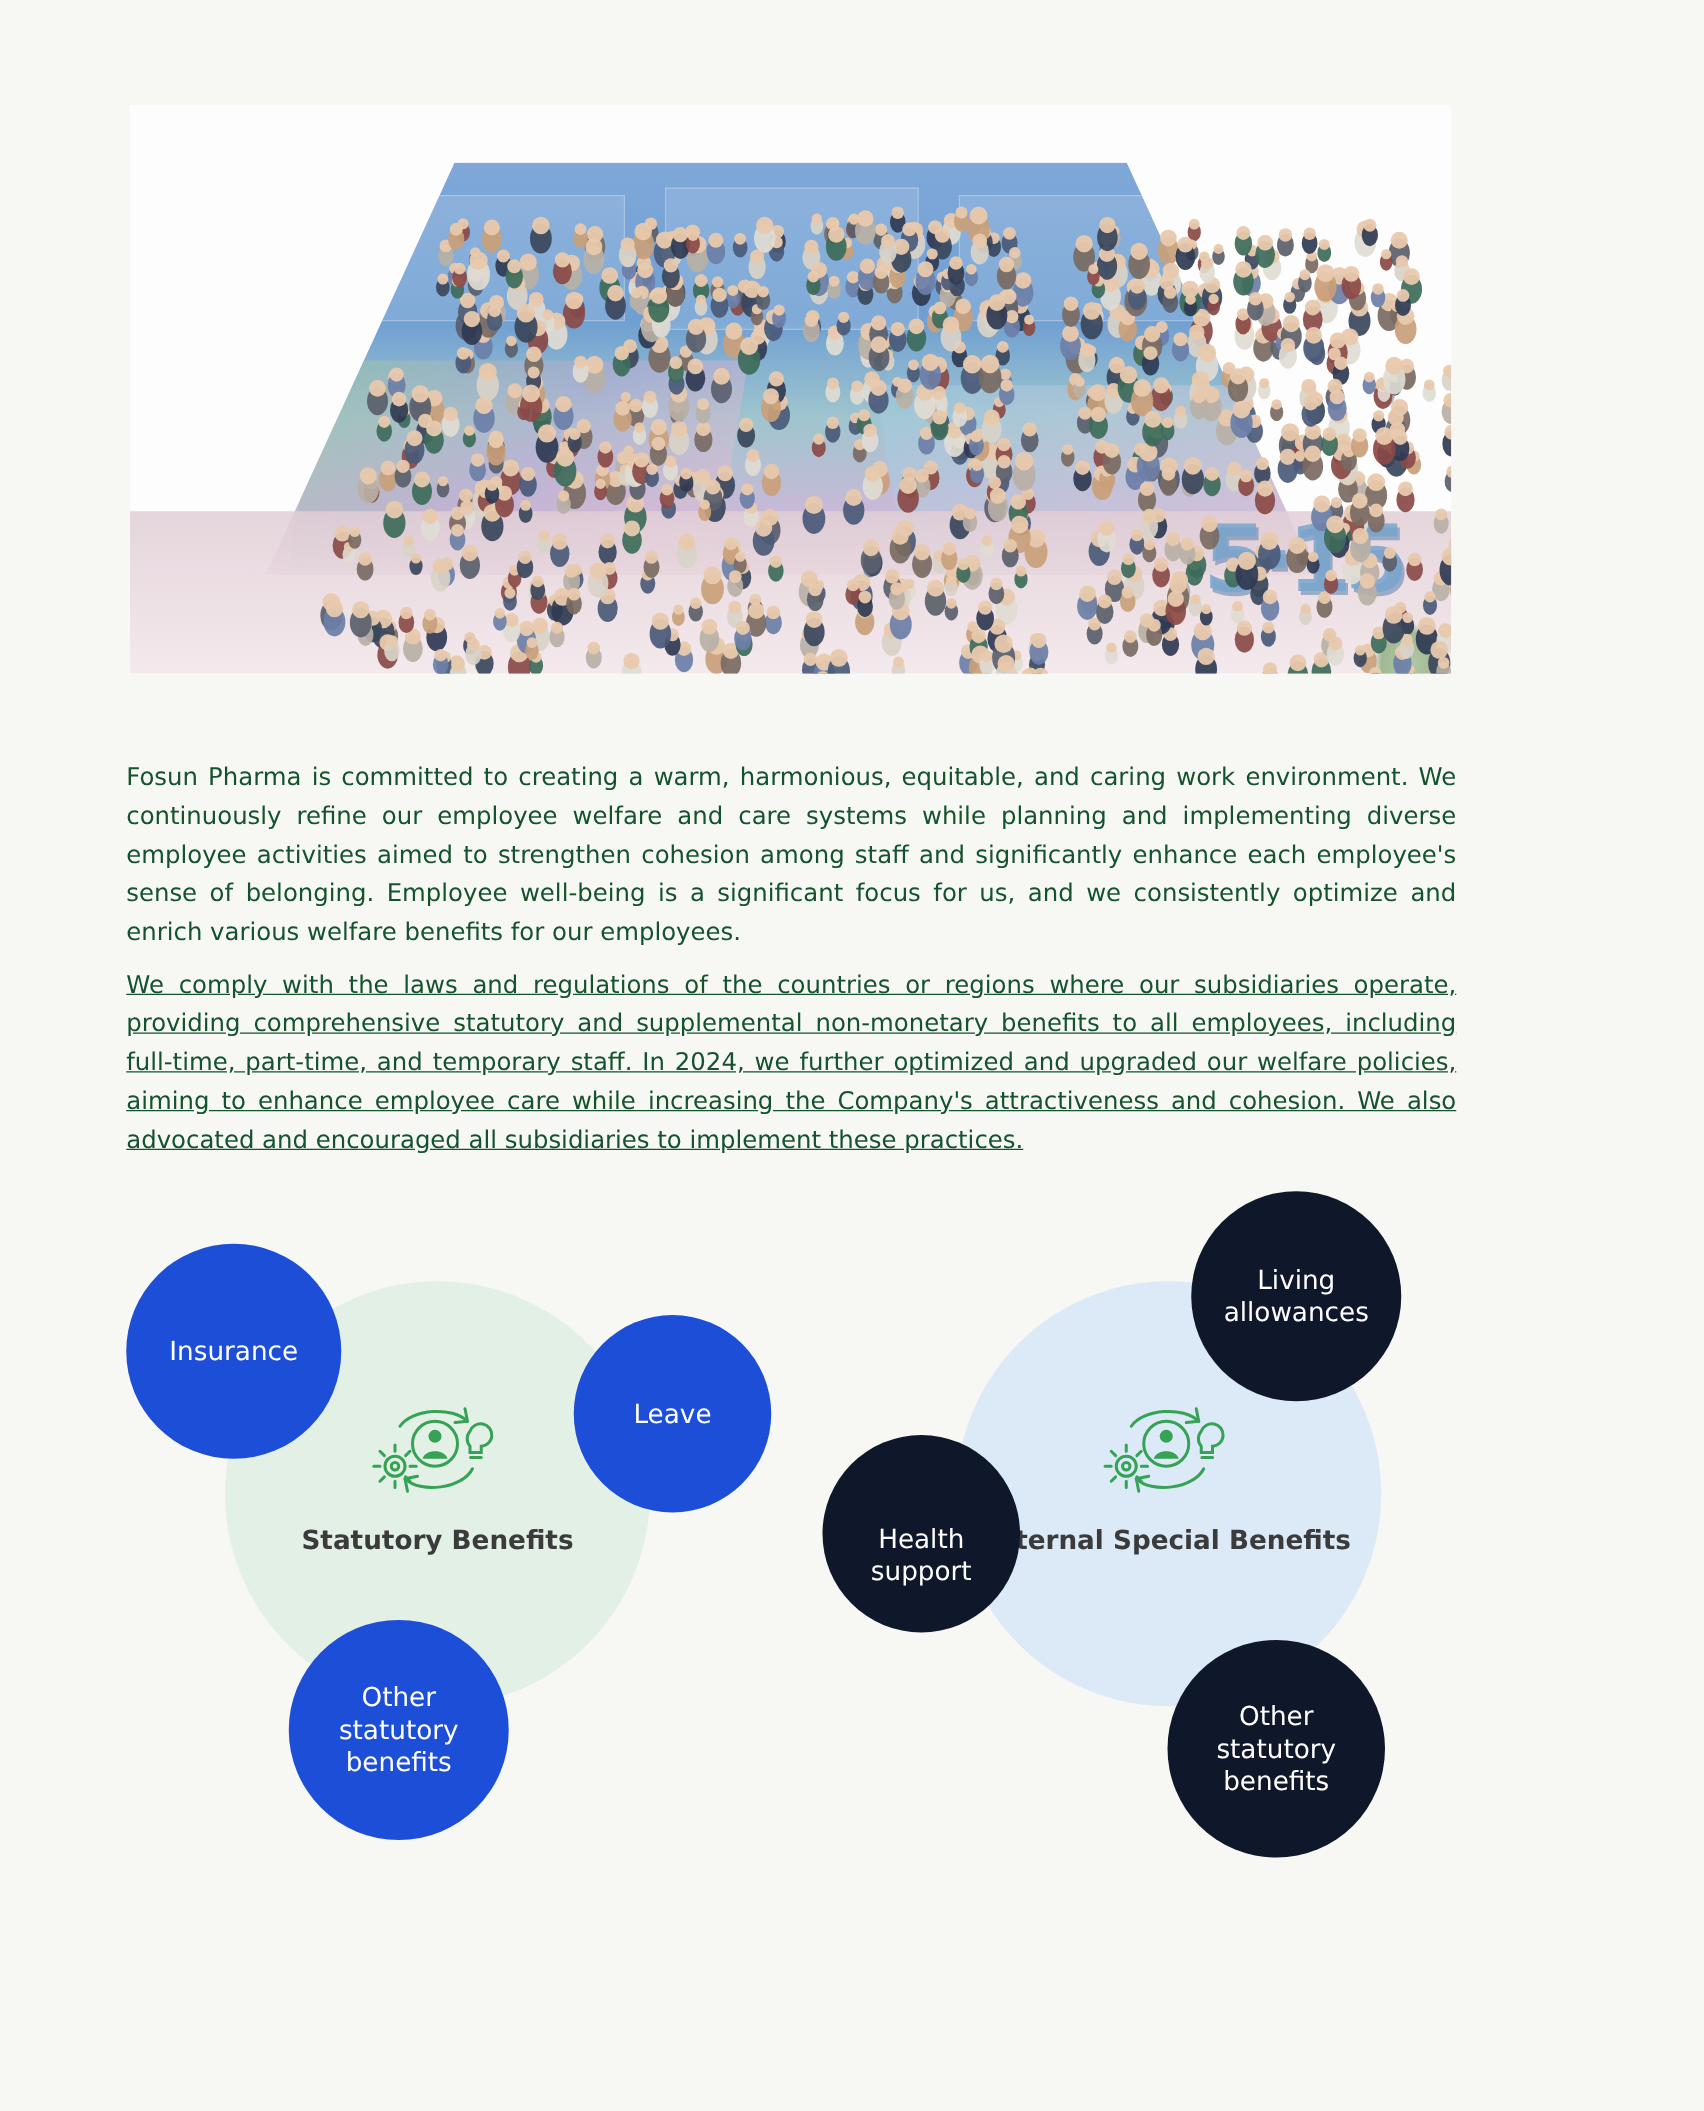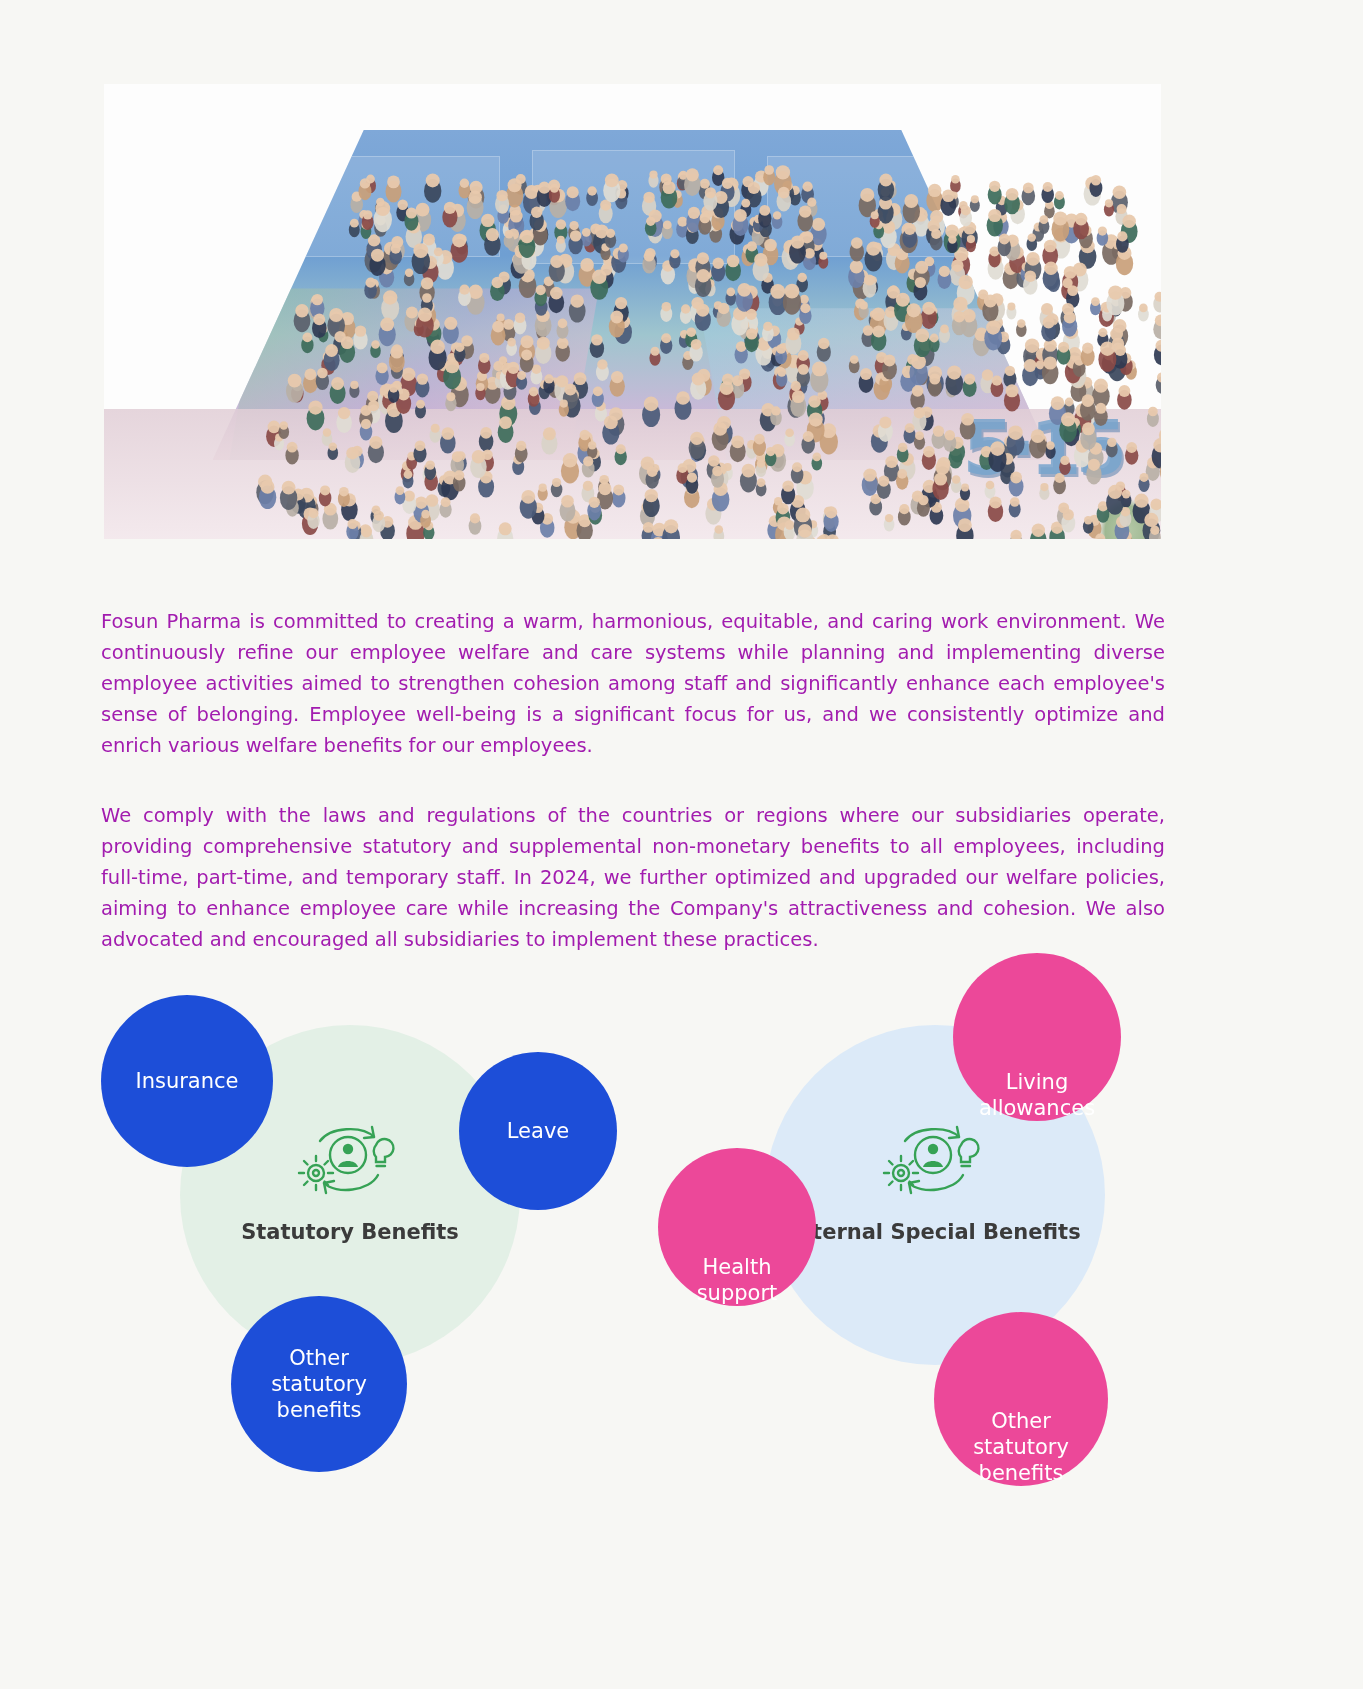--- a/index.html
+++ b/index.html
@@ -92,25 +92,25 @@
     background: radial-gradient(ellipse at 50% 80%, #b6c9a8 0%, #9fb892 55%, rgba(200,210,195,0) 72%);
   }
 
   
   .body-text {
     position: absolute;
     left: 101px;
     width: 1064px;
     font-size: 19.5px;
     line-height: 31px;
-    color: #a21caf;
+    color: #14532d;
     text-align: justify;
   }
   .para1 { top: 606px; }
-  .para2 { top: 800px; }
+  .para2 { top: 772px; text-decoration: underline; }
 
   
   .diagram {
     position: absolute;
     left: 0;
     top: 930px;
     width: 1363px;
     height: 560px;
   }
   .halo {
@@ -125,21 +125,21 @@
     border-radius: 50%;
     display: flex;
     align-items: center;
     justify-content: center;
     text-align: center;
     color: #ffffff;
     font-size: 21px;
     line-height: 26px;
   }
   .bubble-green { background: #1d4ed8; }
-  .bubble-blue { background: #ec4899; align-items: flex-end; }
+  .bubble-blue { background: #0f172a; }
 
   .center-label {
     position: absolute;
     font-size: 21px;
     font-weight: bold;
     color: #3b3b3b;
     text-align: center;
     white-space: nowrap;
   }
   .center-icon {

